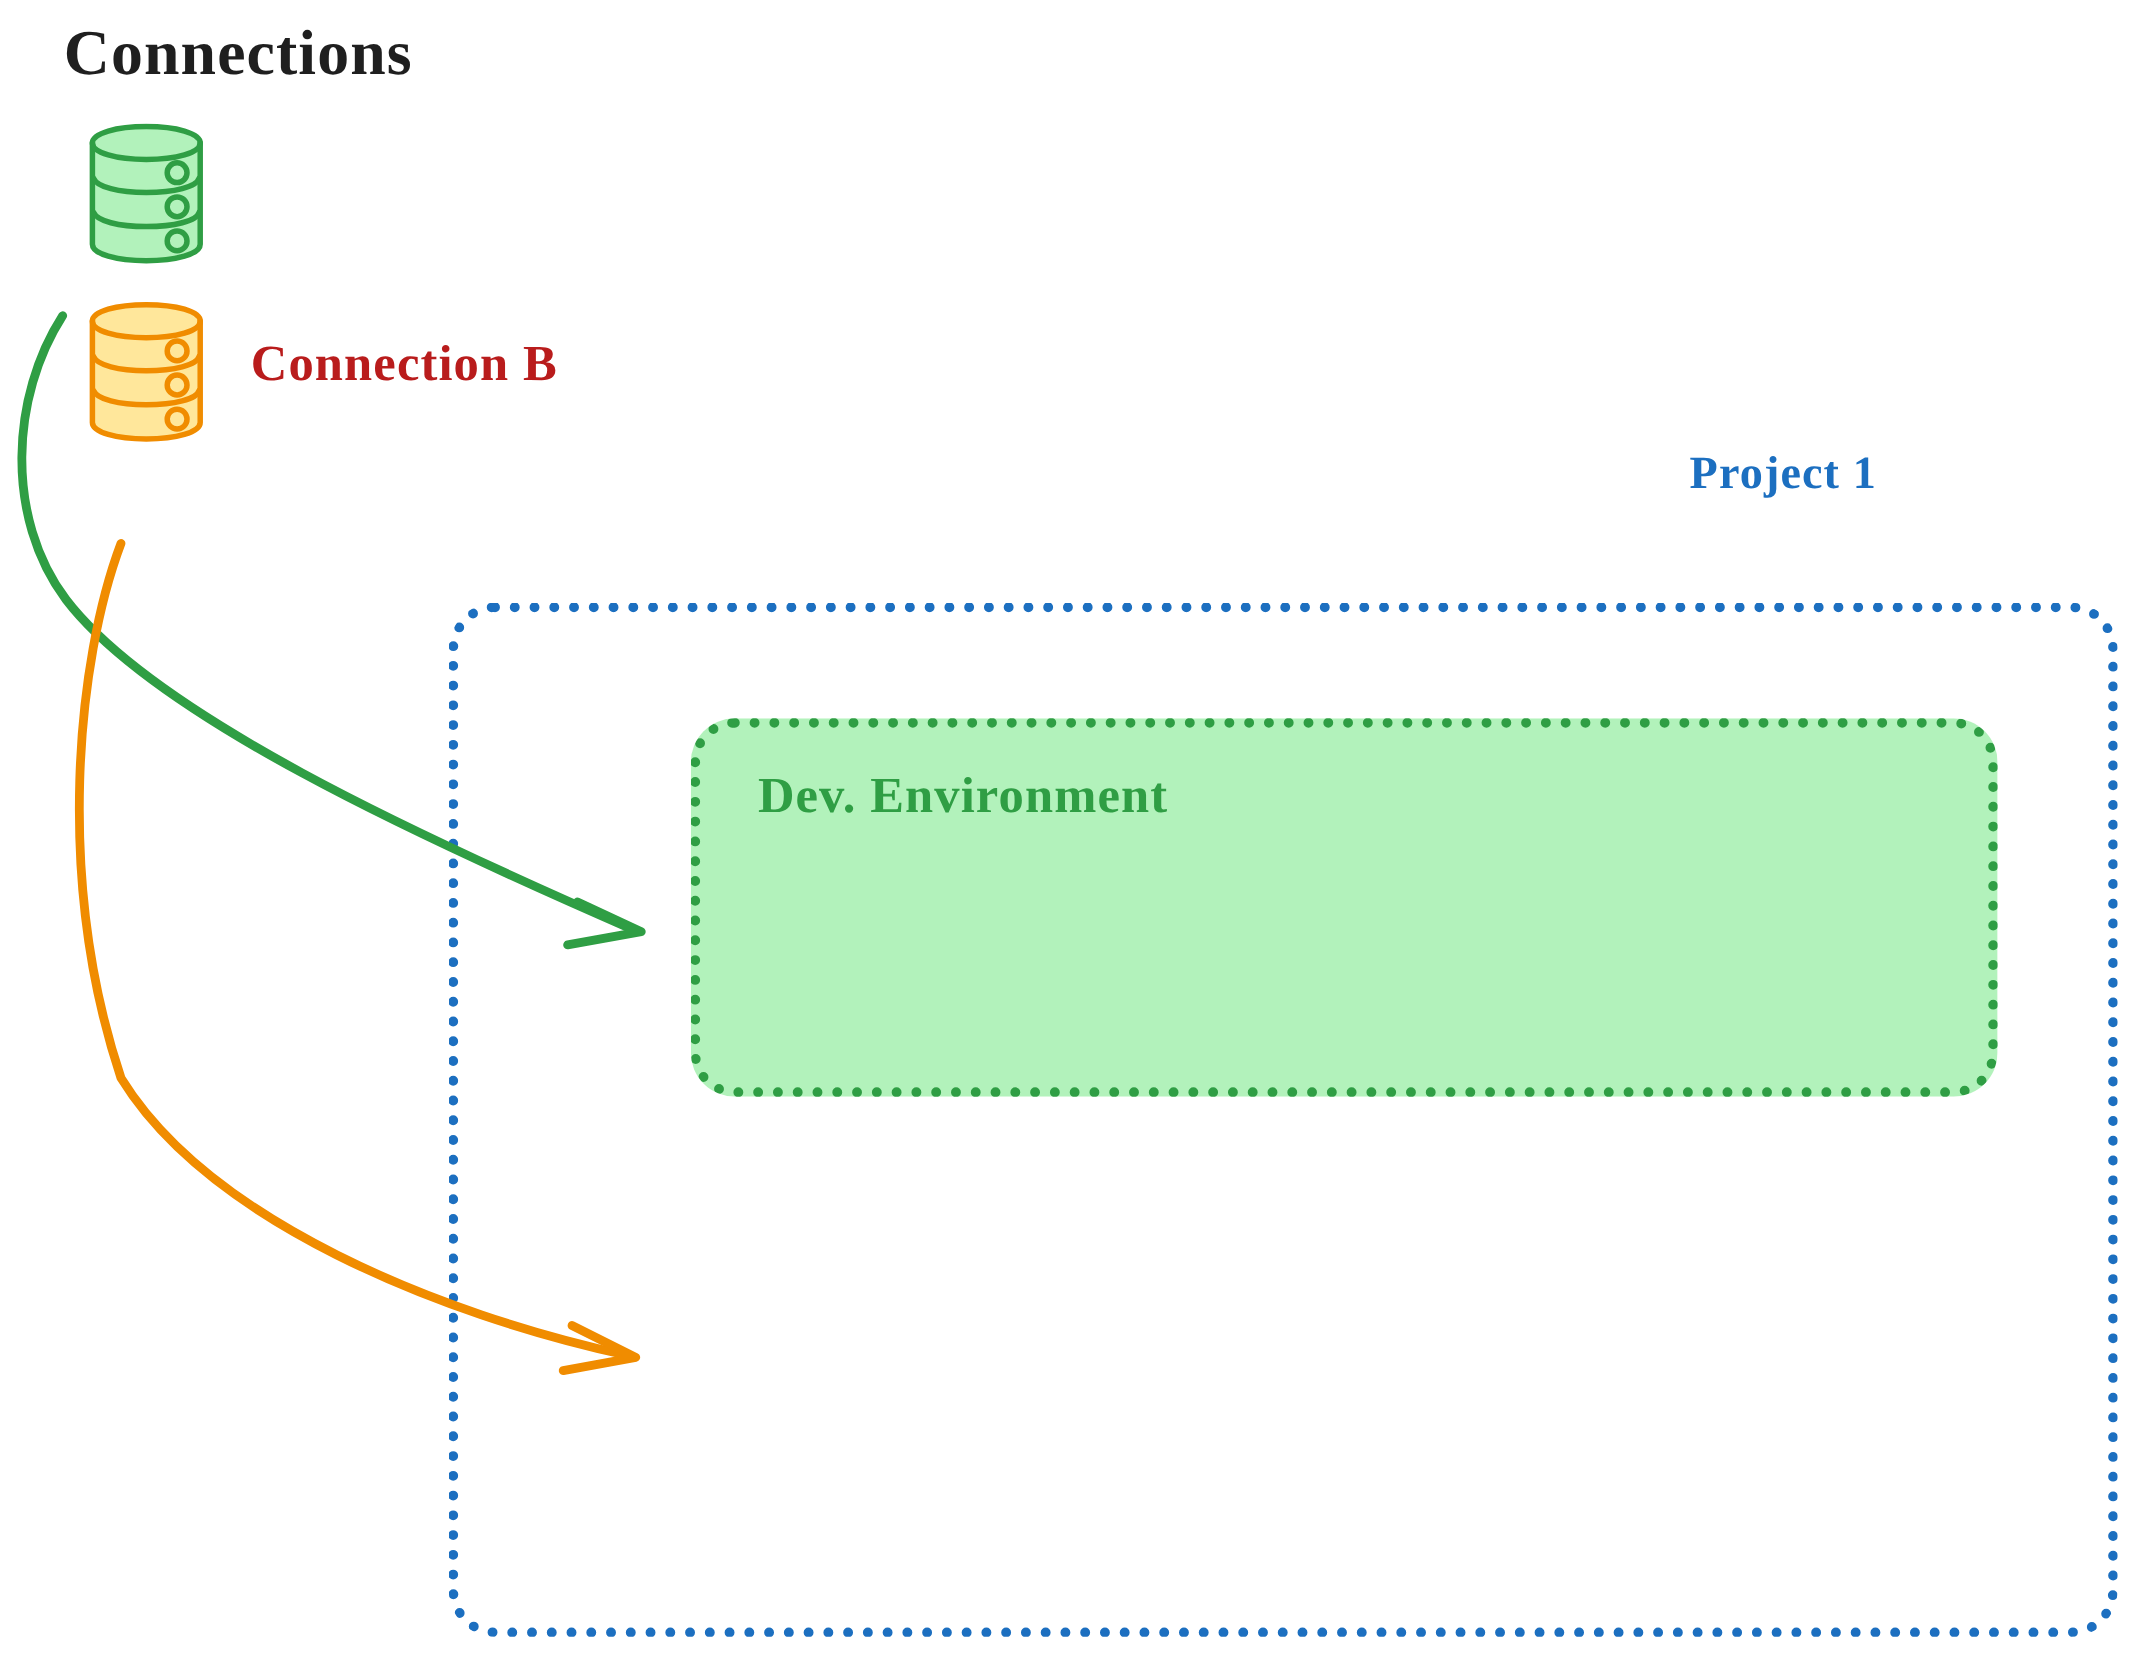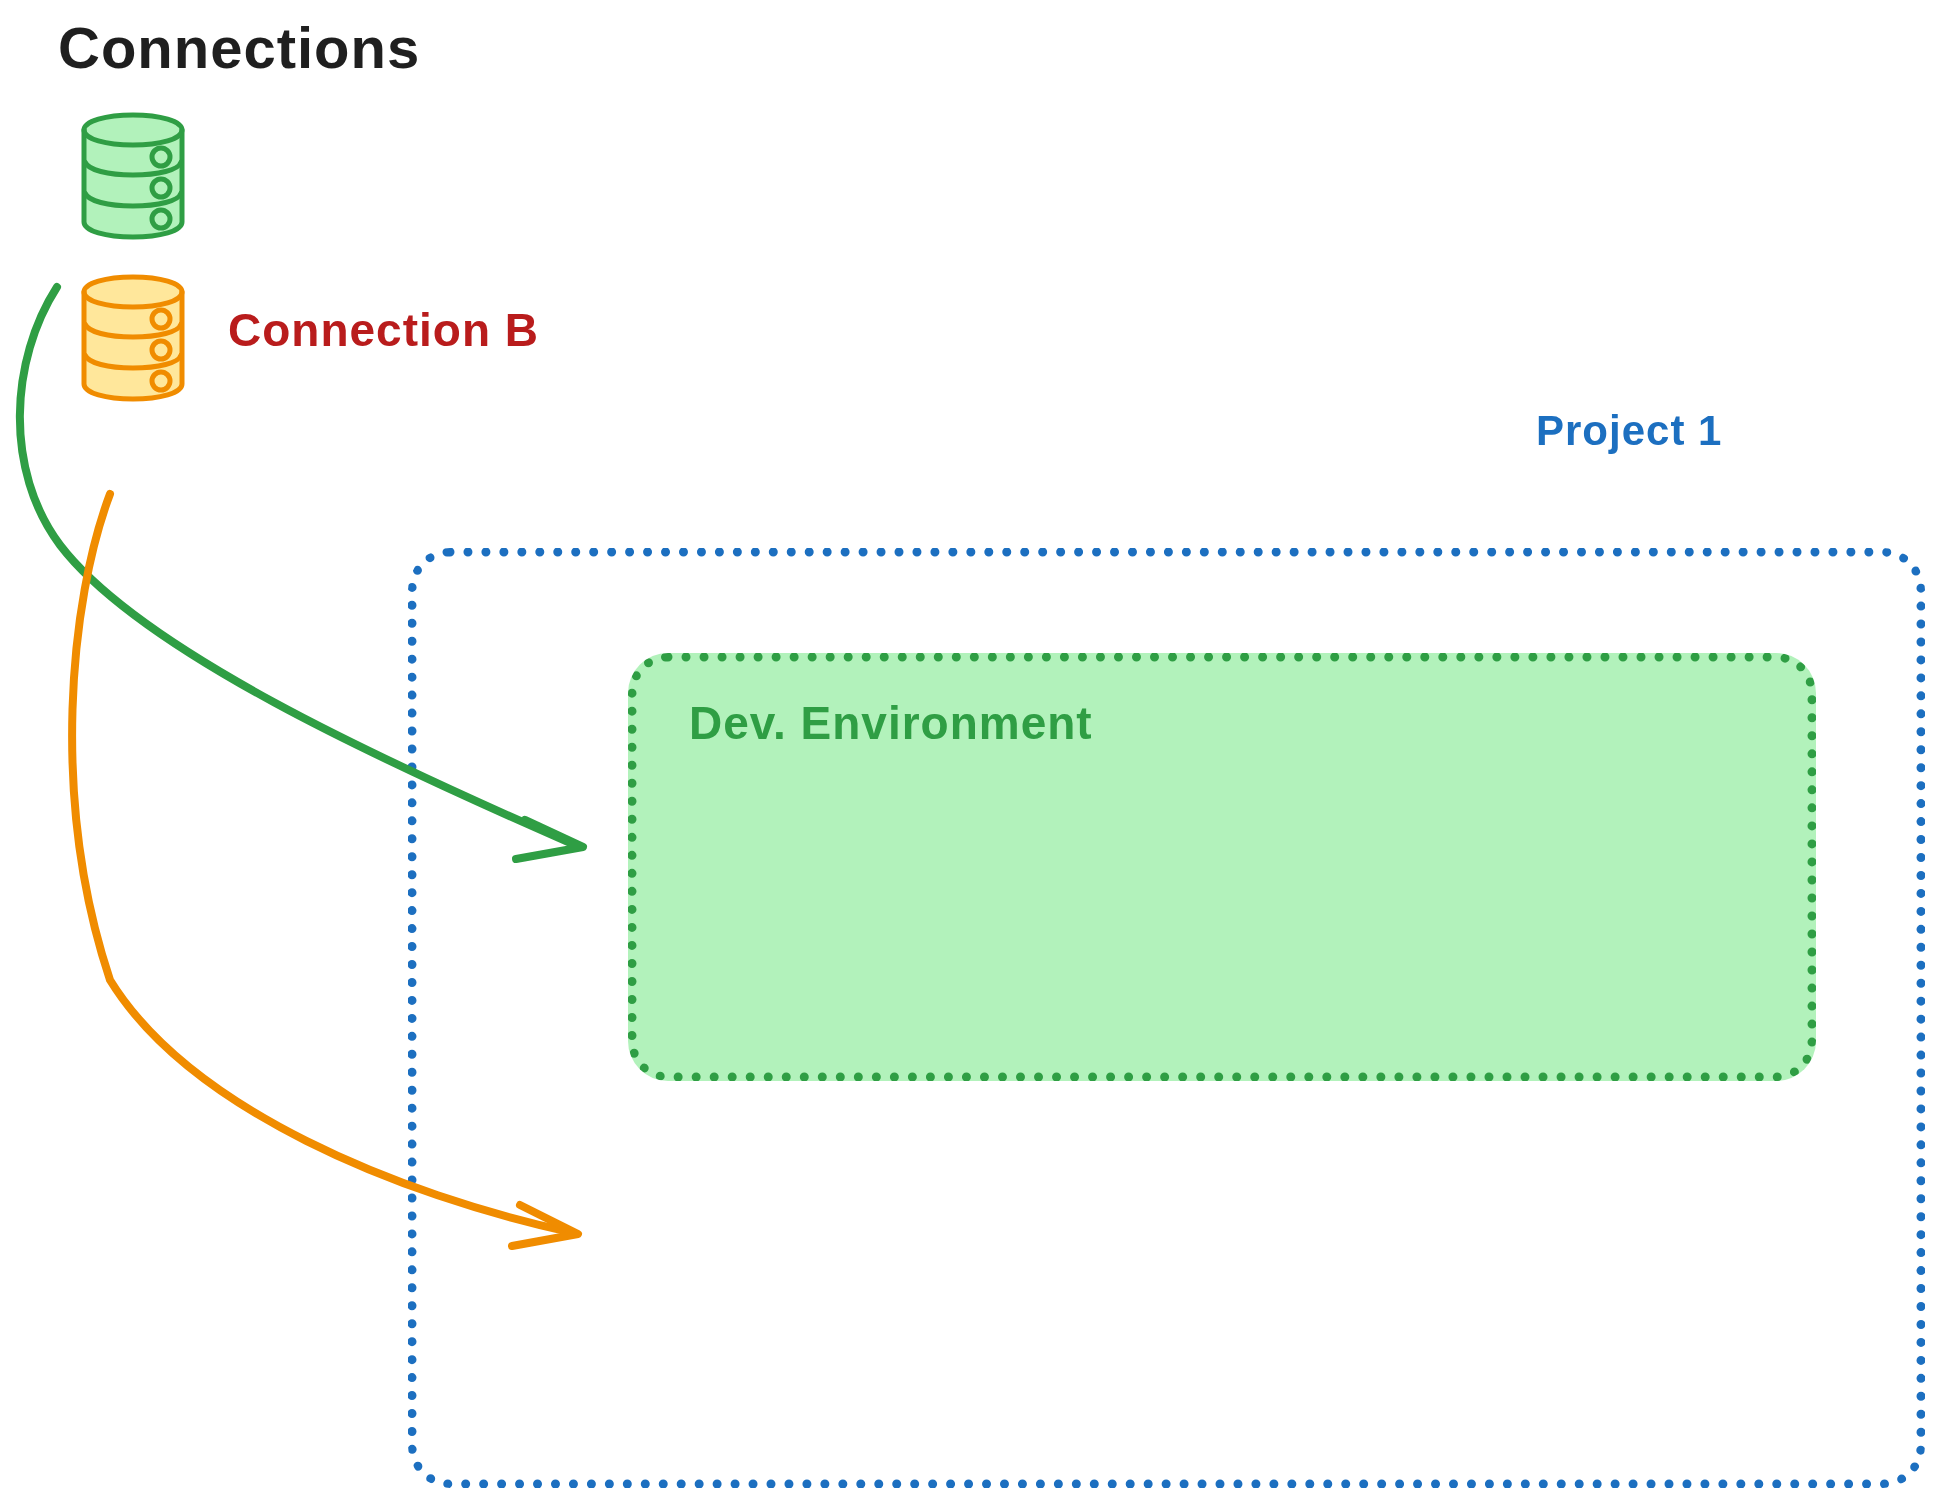--- a/index.html
+++ b/index.html
@@ -11,21 +11,21 @@
     position: relative;
     width: 1948px;
     height: 1506px;
     background: #ffffff;
     overflow: hidden;
     font-family: "DejaVu Sans", sans-serif;
   }
 
   
   .hand {
-    font-family: Liberation Sans, sans-serif;
+    font-family: Liberation Serif, serif;
     font-weight: 600;
     letter-spacing: 1px;
     white-space: nowrap;
     user-select: none;
   }
   .mono {
     font-family: "DejaVu Sans Mono", monospace;
     font-weight: 700;
     white-space: nowrap;
     letter-spacing: 0.5px;
@@ -78,21 +78,21 @@
   
   .env-box {
     position: absolute;
     box-sizing: border-box;
     border-radius: 40px;
   }
   #env-dev {
     left: 628px;
     top: 653px;
     width: 1188px;
-    height: 428px;
+    height: 344px;
     background: #b2f2bb;
     border: 9px dotted #2f9e44;
   }
   #env-prod {
     left: 628px;
     top: 1082px;
     width: 1188px;
     height: 338px;
     background: #ffe79b;
     border: 9px dotted #f08c00;

